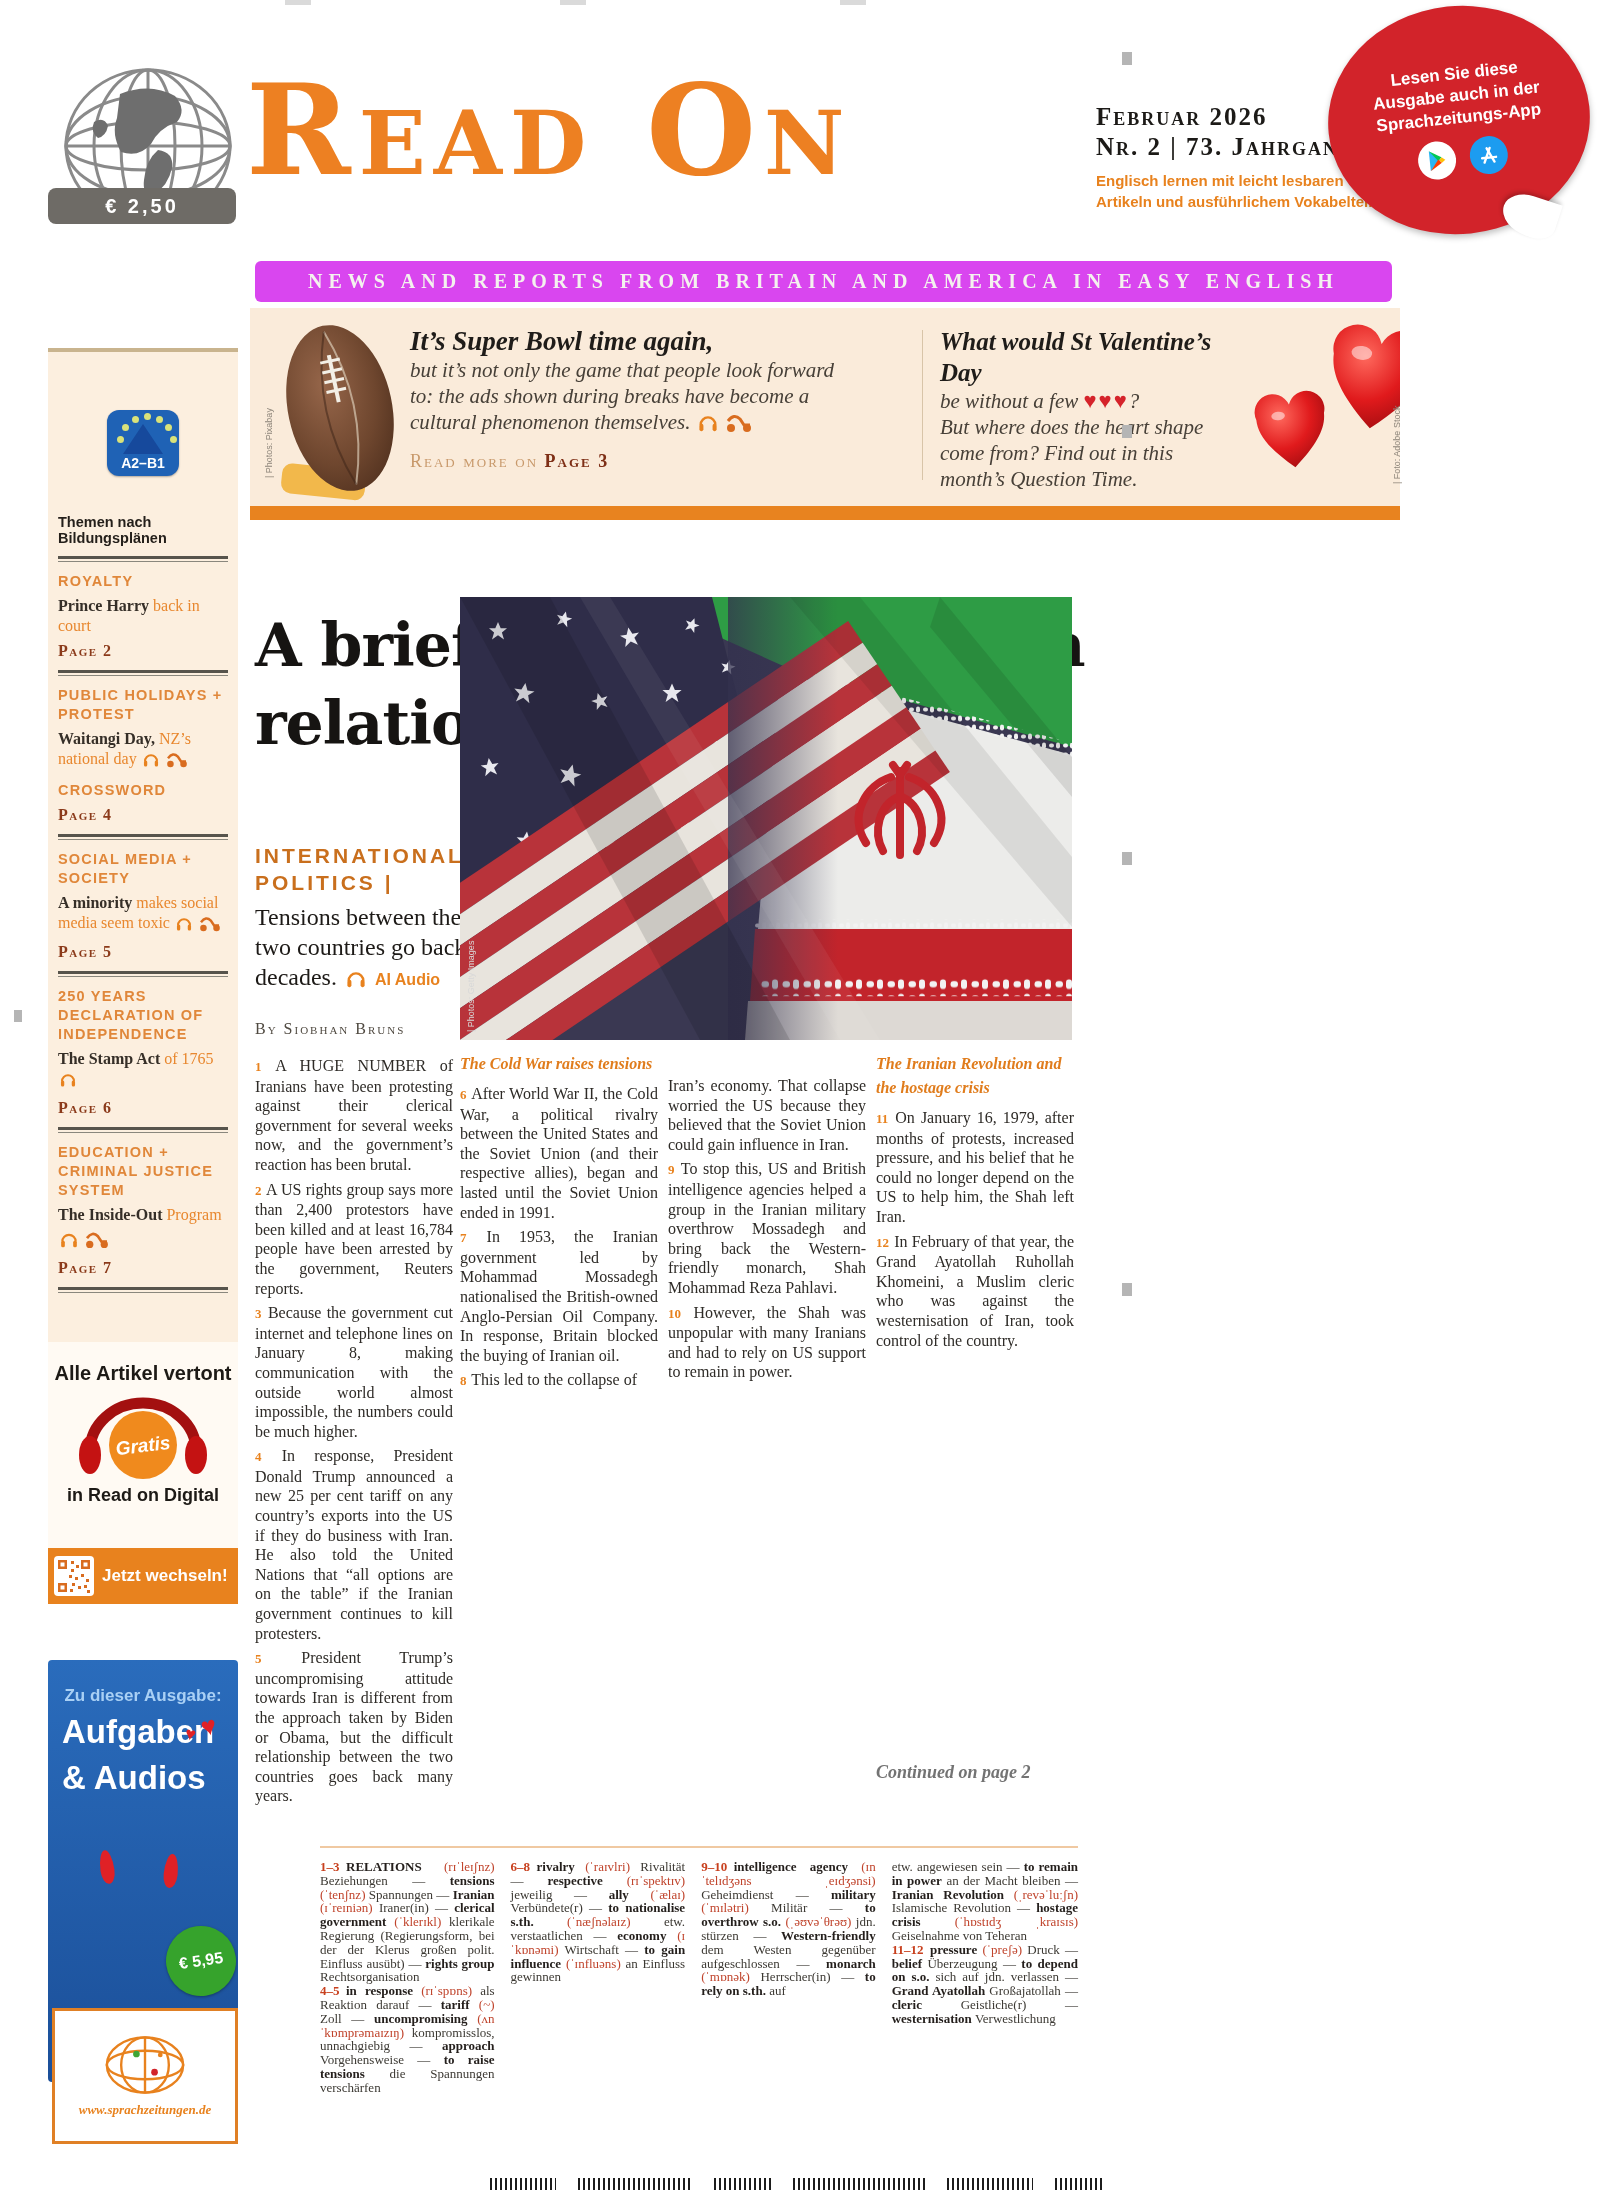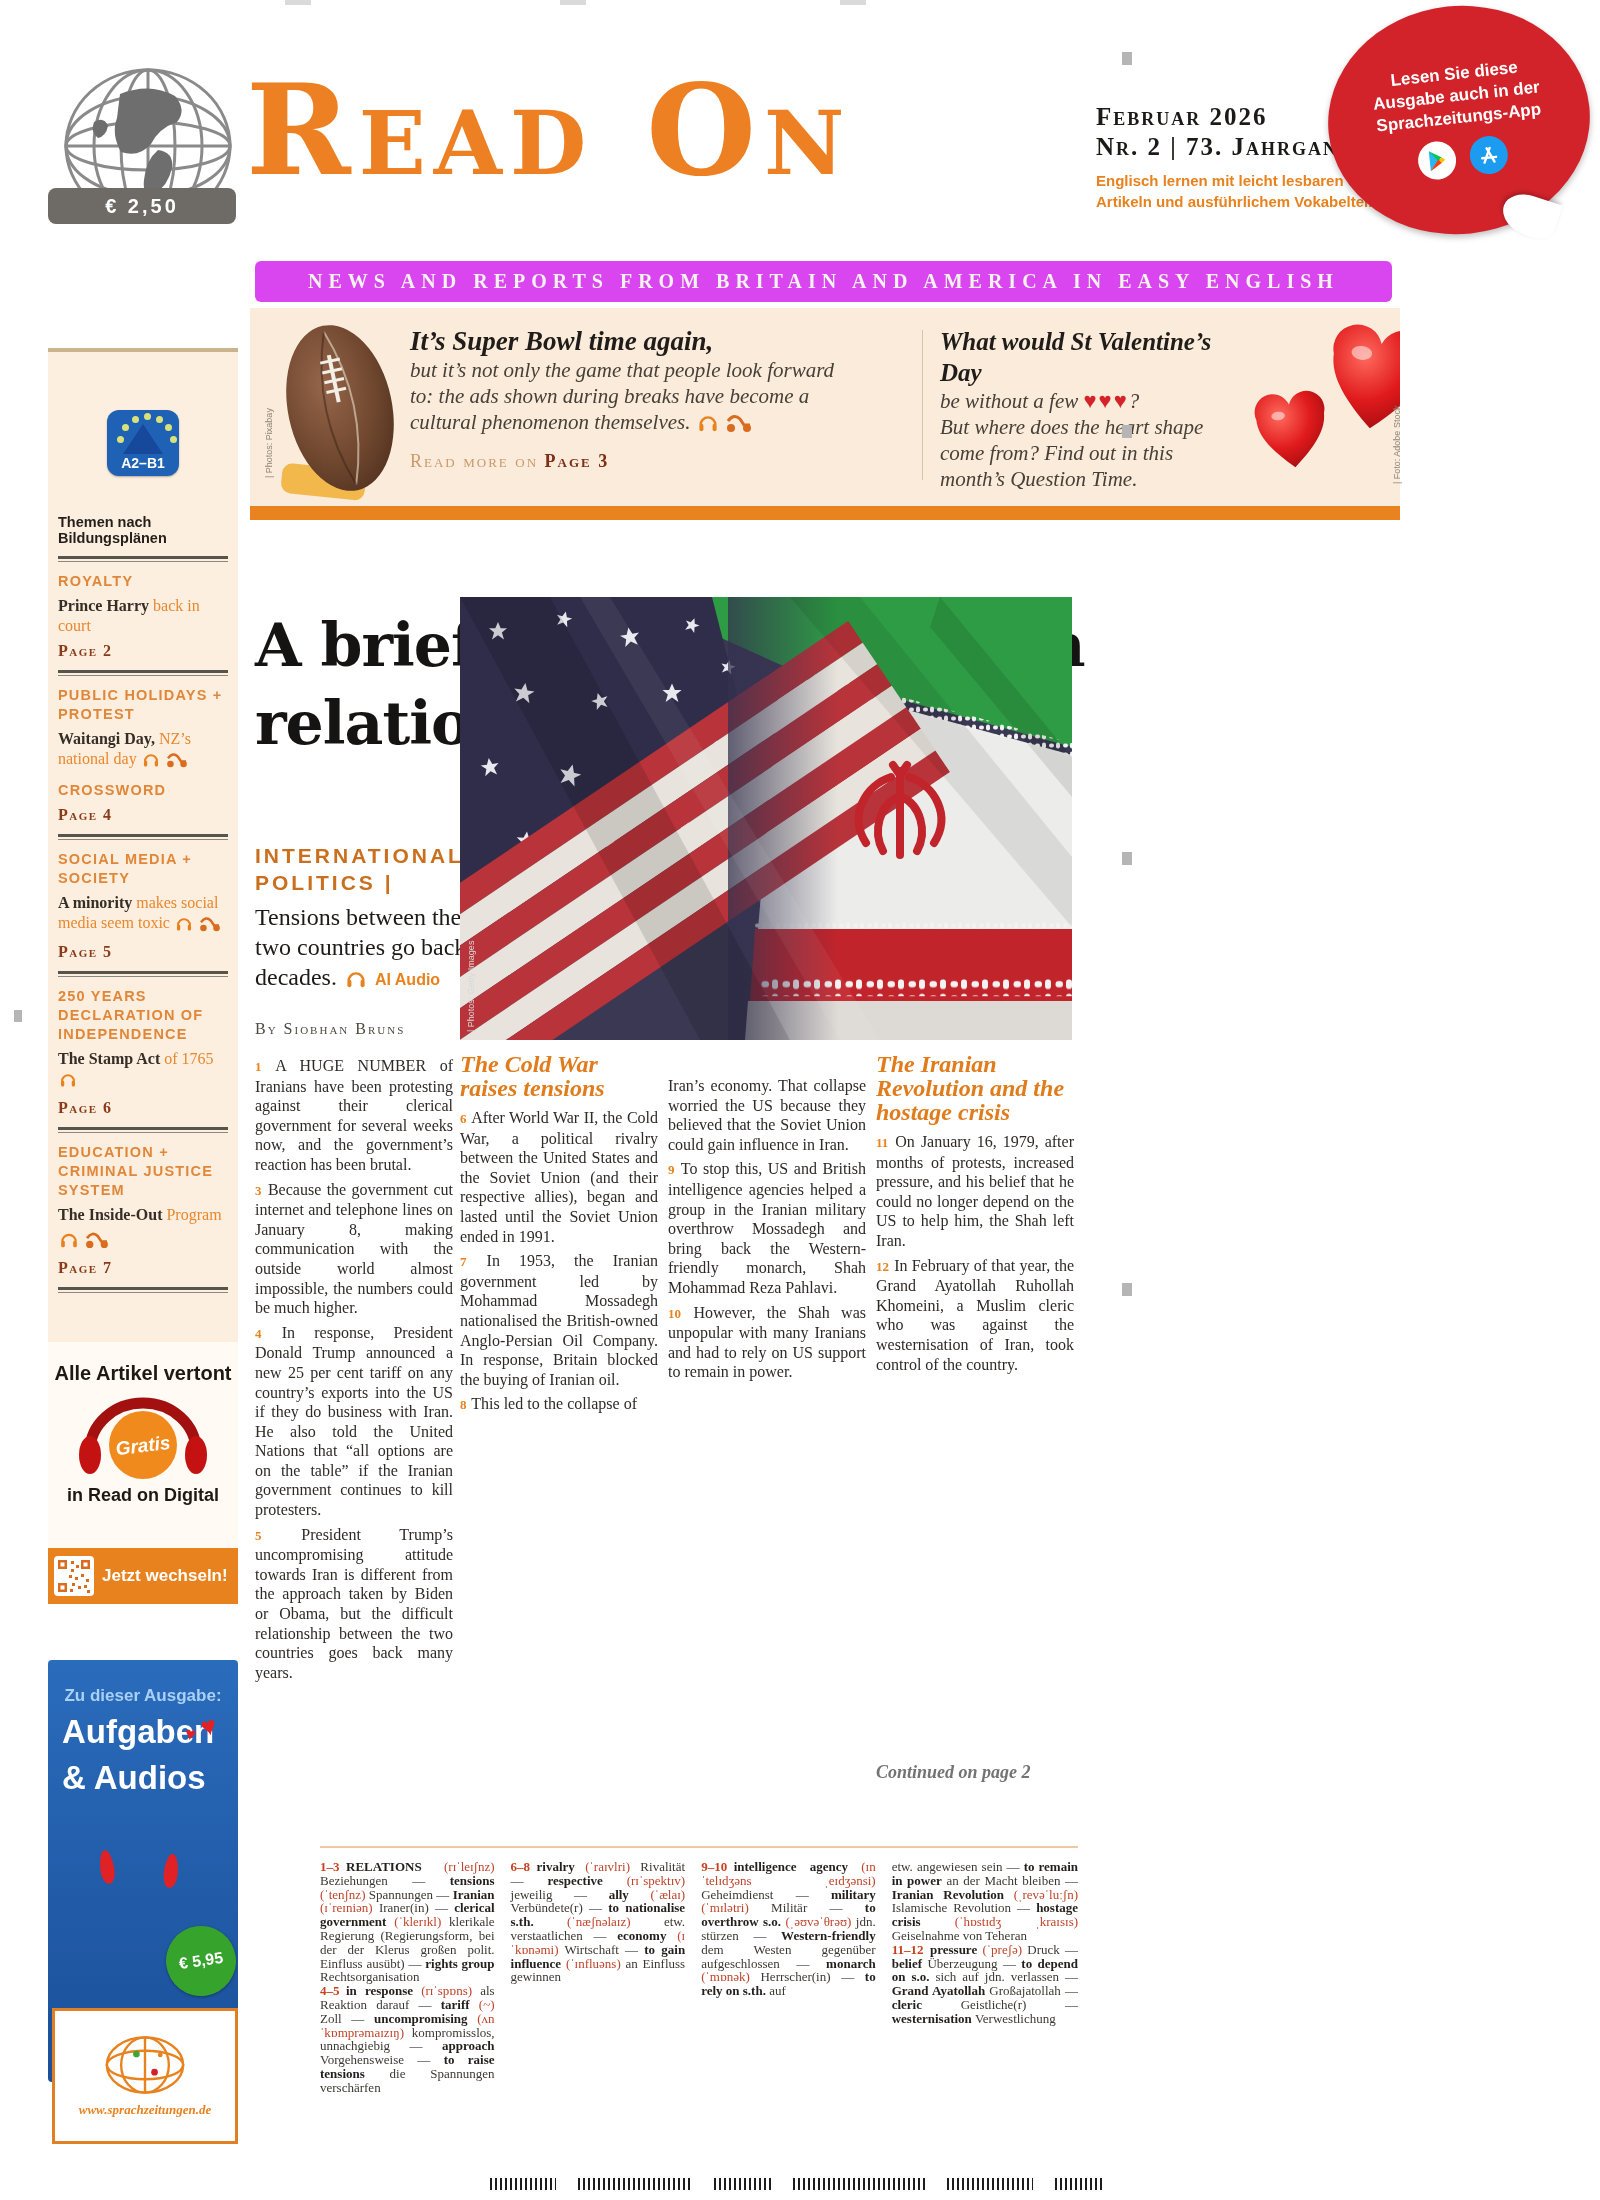--- a/index.html
+++ b/index.html
@@ -107,21 +107,21 @@
   #headline{left:255px;top:606px;width:900px;font-family:"DejaVu Serif", serif;font-weight:800;
     font-size:60px;line-height:78px;letter-spacing:-1px;color:#161412;}
   #kicker{left:255px;top:842px;font-family:"Liberation Sans", sans-serif;font-weight:bold;
     font-size:21px;line-height:27px;letter-spacing:3px;color:#C96F1D;}
   #standfirst{left:255px;top:902px;width:218px;font-size:24px;line-height:30px;color:#1d1a17;}
   #ai-audio{color:#E8821E;font-weight:bold;font-size:16px;font-family:"Liberation Sans", sans-serif;}
   #byline{left:255px;top:1020px;font-variant:small-caps;font-size:16px;letter-spacing:2px;color:#4f4940;}
   .col{width:198px;}
   .para{margin:0 0 5px;text-align:justify;font-size:16px;line-height:19.6px;color:#2e2b27;}
   .pnum{color:#E8821E;font-weight:bold;font-size:13px;padding-right:1px;}
-  .subhead{font-style:italic;font-weight:bold;font-size:24px;line-height:24px;color:#E07C1C;margin:0 0 8px;}
+  .subhead{font-style:italic;font-weight:bold;font-size:16px;line-height:24px;color:#E07C1C;margin:0 0 8px;}
   #continued{left:876px;top:1762px;width:198px;text-align:left;font-style:italic;font-weight:bold;
     font-size:18px;color:#737373;}
   #article-photo{left:460px;top:597px;width:612px;height:443px;background:#3A3852;overflow:hidden;}
   #photo-credit{left:466px;top:1032px;z-index:3;color:#d8d8d8;}
 
   
   #vocab{left:320px;top:1846px;width:758px;border-top:2px solid #F0C9A2;padding-top:12px;
     display:flex;gap:16px;}
   .vocab-col{font-size:13px;line-height:13.8px;color:#3c3933;text-align:justify;}
   .vr{color:#C8401E;font-weight:bold;}
@@ -533,20 +533,21 @@
       <polygon points="0,0 90,0 330,443 240,443" fill="#000" opacity=".12"></polygon>
       <polygon points="330,0 400,0 612,260 612,330" fill="#000" opacity=".08"></polygon>
       <polygon points="120,0 150,0 420,443 380,443" fill="#fff" opacity=".06"></polygon>
       <polygon points="480,0 612,160 612,200 470,30" fill="#000" opacity=".1"></polygon>
     </svg>
   </div>
   <span class="v-credit abs" id="photo-credit">| Photos: Getty Images</span>
 
   <div class="col abs" style="left:255px;top:1056px">
     <p class="para"><span class="pnum">1</span> <span>A HUGE NUMBER of Iranians have been protesting against their clerical government for several weeks now, and the government’s reaction has been brutal.</span></p>
+    <p class="para"><span class="pnum">2</span> <span>A US rights group says more than 2,400 protestors have been killed and at least 16,784 people have been arrested by the government, Reuters reports.</span></p>
     <p class="para"><span class="pnum">3</span> <span>Because the government cut internet and telephone lines on January 8, making communication with the outside world almost impossible, the numbers could be much higher.</span></p>
     <p class="para"><span class="pnum">4</span> <span>In response, President Donald Trump announced a new 25 per cent tariff on any country’s exports into the US if they do business with Iran. He also told the United Nations that “all options are on the table” if the Iranian government continues to kill protesters.</span></p>
     <p class="para"><span class="pnum">5</span> <span>President Trump’s uncompromising attitude towards Iran is different from the approach taken by Biden or Obama, but the difficult relationship between the two countries goes back many years.</span></p>
   </div>
 
   <div class="col abs" style="left:460px;top:1052px">
     <div class="subhead">The Cold War raises tensions</div>
     <p class="para"><span class="pnum">6</span> <span>After World War II, the Cold War, a political rivalry between the United States and the Soviet Union (and their respective allies), began and lasted until the Soviet Union ended in 1991.</span></p>
     <p class="para"><span class="pnum">7</span> <span>In 1953, the Iranian government led by Mohammad Mossadegh nationalised the British-owned Anglo-Persian Oil Company. In response, Britain blocked the buying of Iranian oil.</span></p>
     <p class="para"><span class="pnum">8</span> <span>This led to the collapse of</span></p>

